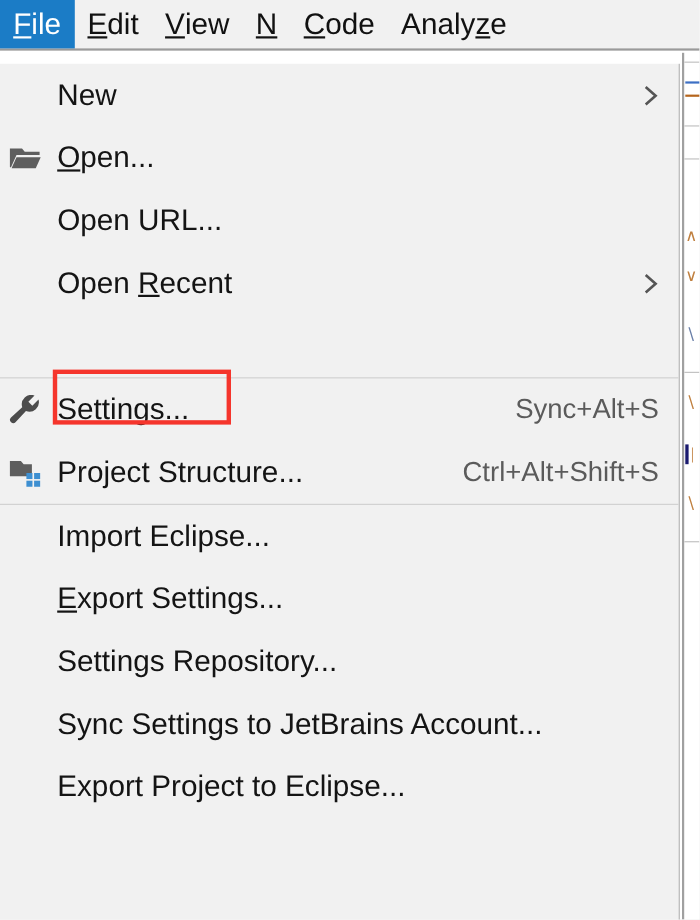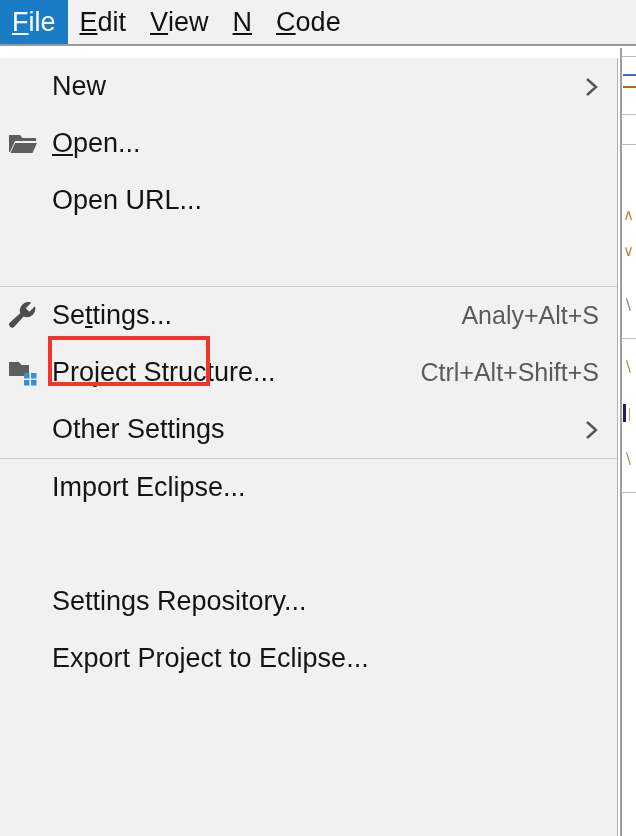--- a/index.html
+++ b/index.html
@@ -190,20 +190,25 @@
     <span class="mn">V</span>
       <span>iew</span>
   </div>
   <div class="menubar-item">
     <span class="mn">N</span>
   </div>
   <div class="menubar-item">
     <span class="mn">C</span>
       <span>ode</span>
   </div>
+  <div class="menubar-item">
+    <span>Analy</span>
+      <span class="mn">z</span>
+      <span>e</span>
+  </div>
 </div>
 
 <div id="file-menu">
   <div id="menu-items-host">
       <div class="menu-item">
         <span class="mi-icon"></span>
         <span class="mi-label">New</span>
         <span class="mi-arrow"><svg width="18" height="26" viewBox="0 0 18 26">
             <polyline points="4,5 13,13 4,21" fill="none" stroke="#555555" stroke-width="2.4"></polyline>
           </svg></span>
@@ -216,62 +221,67 @@
           </svg>
         </span>
         <span class="mi-label"><span class="mn">O</span>pen...</span>
       </div>
       <div class="menu-item">
         <span class="mi-icon"></span>
         <span class="mi-label">Open URL...</span>
       </div>
       <div class="menu-item">
         <span class="mi-icon"></span>
+        <span class="mi-label">Open <span class="mn">R</span>ecent</span>
+        <span class="mi-arrow"><svg width="18" height="26" viewBox="0 0 18 26">
+            <polyline points="4,5 13,13 4,21" fill="none" stroke="#555555" stroke-width="2.4"></polyline>
+          </svg></span>
+      </div>
+      <div class="menu-item">
+        <span class="mi-icon"></span>
       </div>
       <div class="separator"></div>
       <div class="menu-item">
         <span class="mi-icon">
           <svg width="30" height="28" viewBox="0 0 30 28">
             <path d="M27 4.2 l-5.6 5.6 -3.6 -3.6 L23.4 0.6 a8.6 8.6 0 0 0 -11.2 10.6 L2 20.5 a3 3 0 0 0 4.3 4.2 l9.3 -10.1 A8.6 8.6 0 0 0 27 4.2 Z" fill="#4c4c4c"></path>
           </svg>
         </span>
         <span class="mi-label">Se<span class="mn">t</span>tings...</span>
-        <span class="mi-shortcut">Analy+Alt+S</span>
+        <span class="mi-shortcut">Sync+Alt+S</span>
       </div>
       <div class="menu-item">
         <span class="mi-icon">
           <svg width="30" height="26" viewBox="0 0 30 26">
             <path d="M1 2 h10 l2.5 3 H21 v11 H1 Z" fill="#5e5e5e"></path>
             <rect x="16" y="13" width="5.5" height="5.5" fill="#3d8fd1"></rect>
             <rect x="23" y="13" width="5.5" height="5.5" fill="#3d8fd1"></rect>
             <rect x="16" y="20" width="5.5" height="5.5" fill="#3d8fd1"></rect>
             <rect x="23" y="20" width="5.5" height="5.5" fill="#3d8fd1"></rect>
           </svg>
         </span>
         <span class="mi-label">Project Structure...</span>
         <span class="mi-shortcut">Ctrl+Alt+Shift+S</span>
       </div>
-      <div class="menu-item">
-        <span class="mi-icon"></span>
-        <span class="mi-label">Other Settings</span>
-        <span class="mi-arrow"><svg width="18" height="26" viewBox="0 0 18 26">
-            <polyline points="4,5 13,13 4,21" fill="none" stroke="#555555" stroke-width="2.4"></polyline>
-          </svg></span>
-      </div>
       <div class="separator"></div>
       <div class="menu-item">
         <span class="mi-icon"></span>
         <span class="mi-label">Import Eclipse...</span>
       </div>
       <div class="menu-item">
         <span class="mi-icon"></span>
+        <span class="mi-label"><span class="mn">E</span>xport Settings...</span>
       </div>
       <div class="menu-item">
         <span class="mi-icon"></span>
         <span class="mi-label">Settings Repository...</span>
+      </div>
+      <div class="menu-item">
+        <span class="mi-icon"></span>
+        <span class="mi-label">Sync Settings to JetBrains Account...</span>
       </div>
       <div class="menu-item">
         <span class="mi-icon"></span>
         <span class="mi-label">Export Project to Eclipse...</span>
       </div>
       <div class="menu-item">
         <span class="mi-icon"></span>
       </div>
     </div>
 </div>

